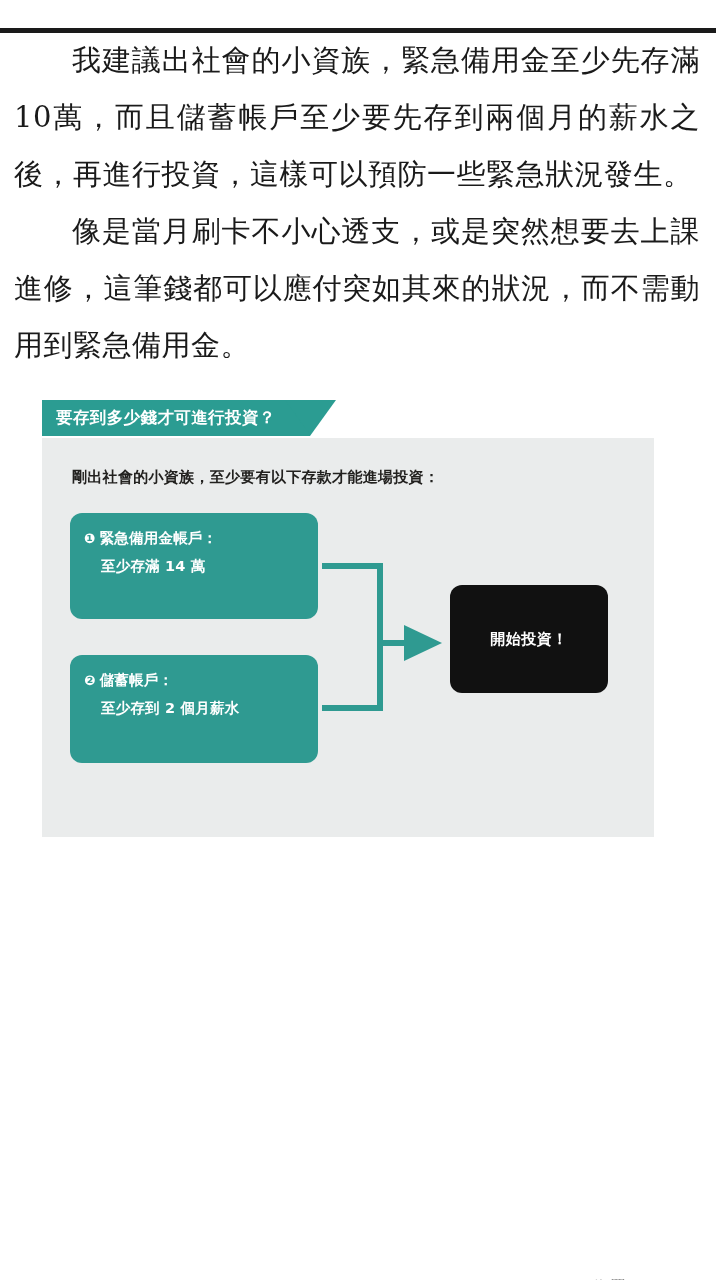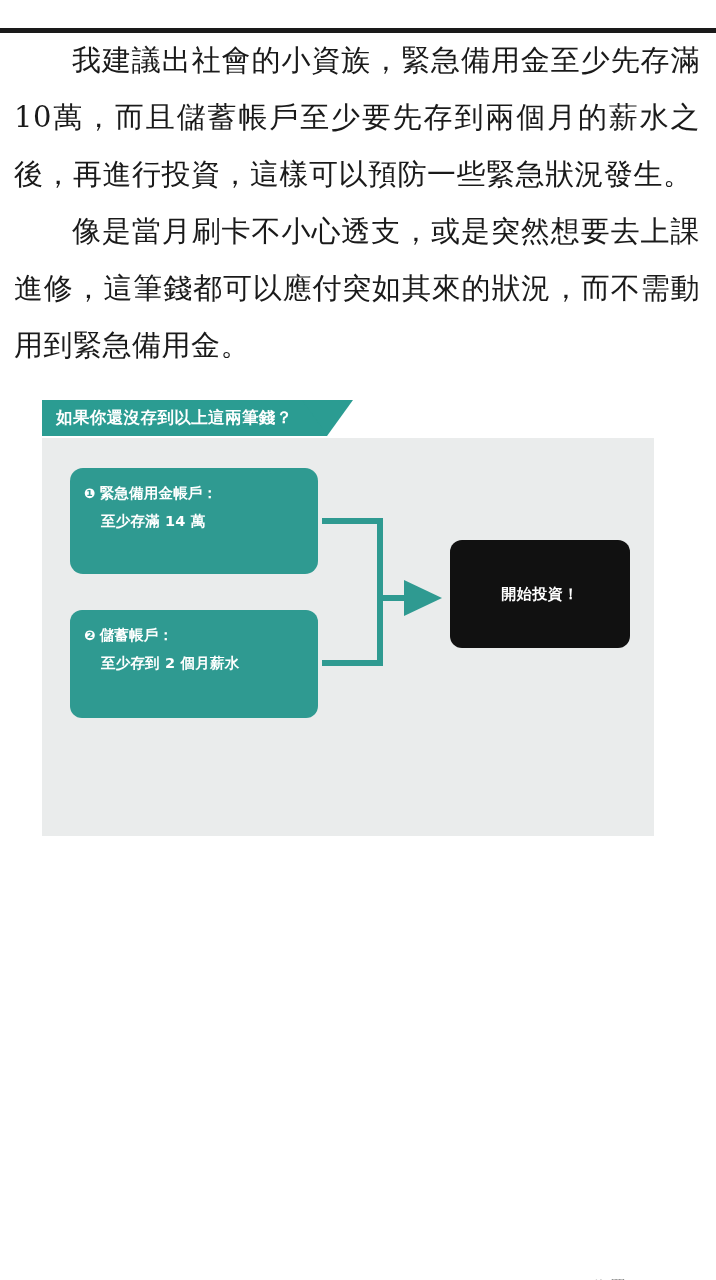--- a/index.html
+++ b/index.html
@@ -117,25 +117,25 @@
     font-weight: bold;
     letter-spacing: 0.2px;
     display: block;
     padding-left: 17px;
   }
   .circ-num {
     display: inline-block;
     font-size: 13.5px;
     margin-right: 4px;
   }
-  #node1 { top: 0px; left: 2px; height: 106px; border-radius: 13px; }
+  #node1 { top: 0px; left: 2px; height: 106px; }
   #node2 { top: 142px; left: 2px; height: 108px; }
   .node-black {
     background: #111111;
-    width: 180px;
+    width: 158px;
     height: 108px;
     top: 72px;
     left: 382px;
     display: flex;
     align-items: center;
     justify-content: center;
   }
   .node-black span {
     font-size: 15px;
     font-weight: bold;
@@ -177,26 +177,27 @@
   <div class="status-bar"></div>
 
   <div class="para-block">
     <p class="body-para">我建議出社會的小資族，緊急備用金至少先存滿10萬，而且儲蓄帳戶至少要先存到兩個月的薪水之後，再進行投資，這樣可以預防一些緊急狀況發生。</p>
     <p class="body-para">像是當月刷卡不小心透支，或是突然想要去上課進修，這筆錢都可以應付突如其來的狀況，而不需動用到緊急備用金。</p>
   </div>
 
   <div class="figure">
     <div class="fig-tab-wrap">
       <div class="fig-tab">
-        <span>如果你還沒存到以上這兩筆錢？</span>
+        <span>要存到多少錢才可進行投資？</span>
         <span class="tab-cut"></span>
         <span class="tab-tri"></span>
       </div>
     </div>
     <div class="fig-body">
+      <p class="fig-caption">剛出社會的小資族，至少要有以下存款才能進場投資：</p>
 
       <div class="diagram">
 
         <div class="node node-green" id="node1">
           <span class="node-line1">
             <span class="circ-num">❶</span><span>緊急備用金帳戶：</span>
           </span>
           <span class="node-line2">至少存滿 14 萬</span>
         </div>
 

